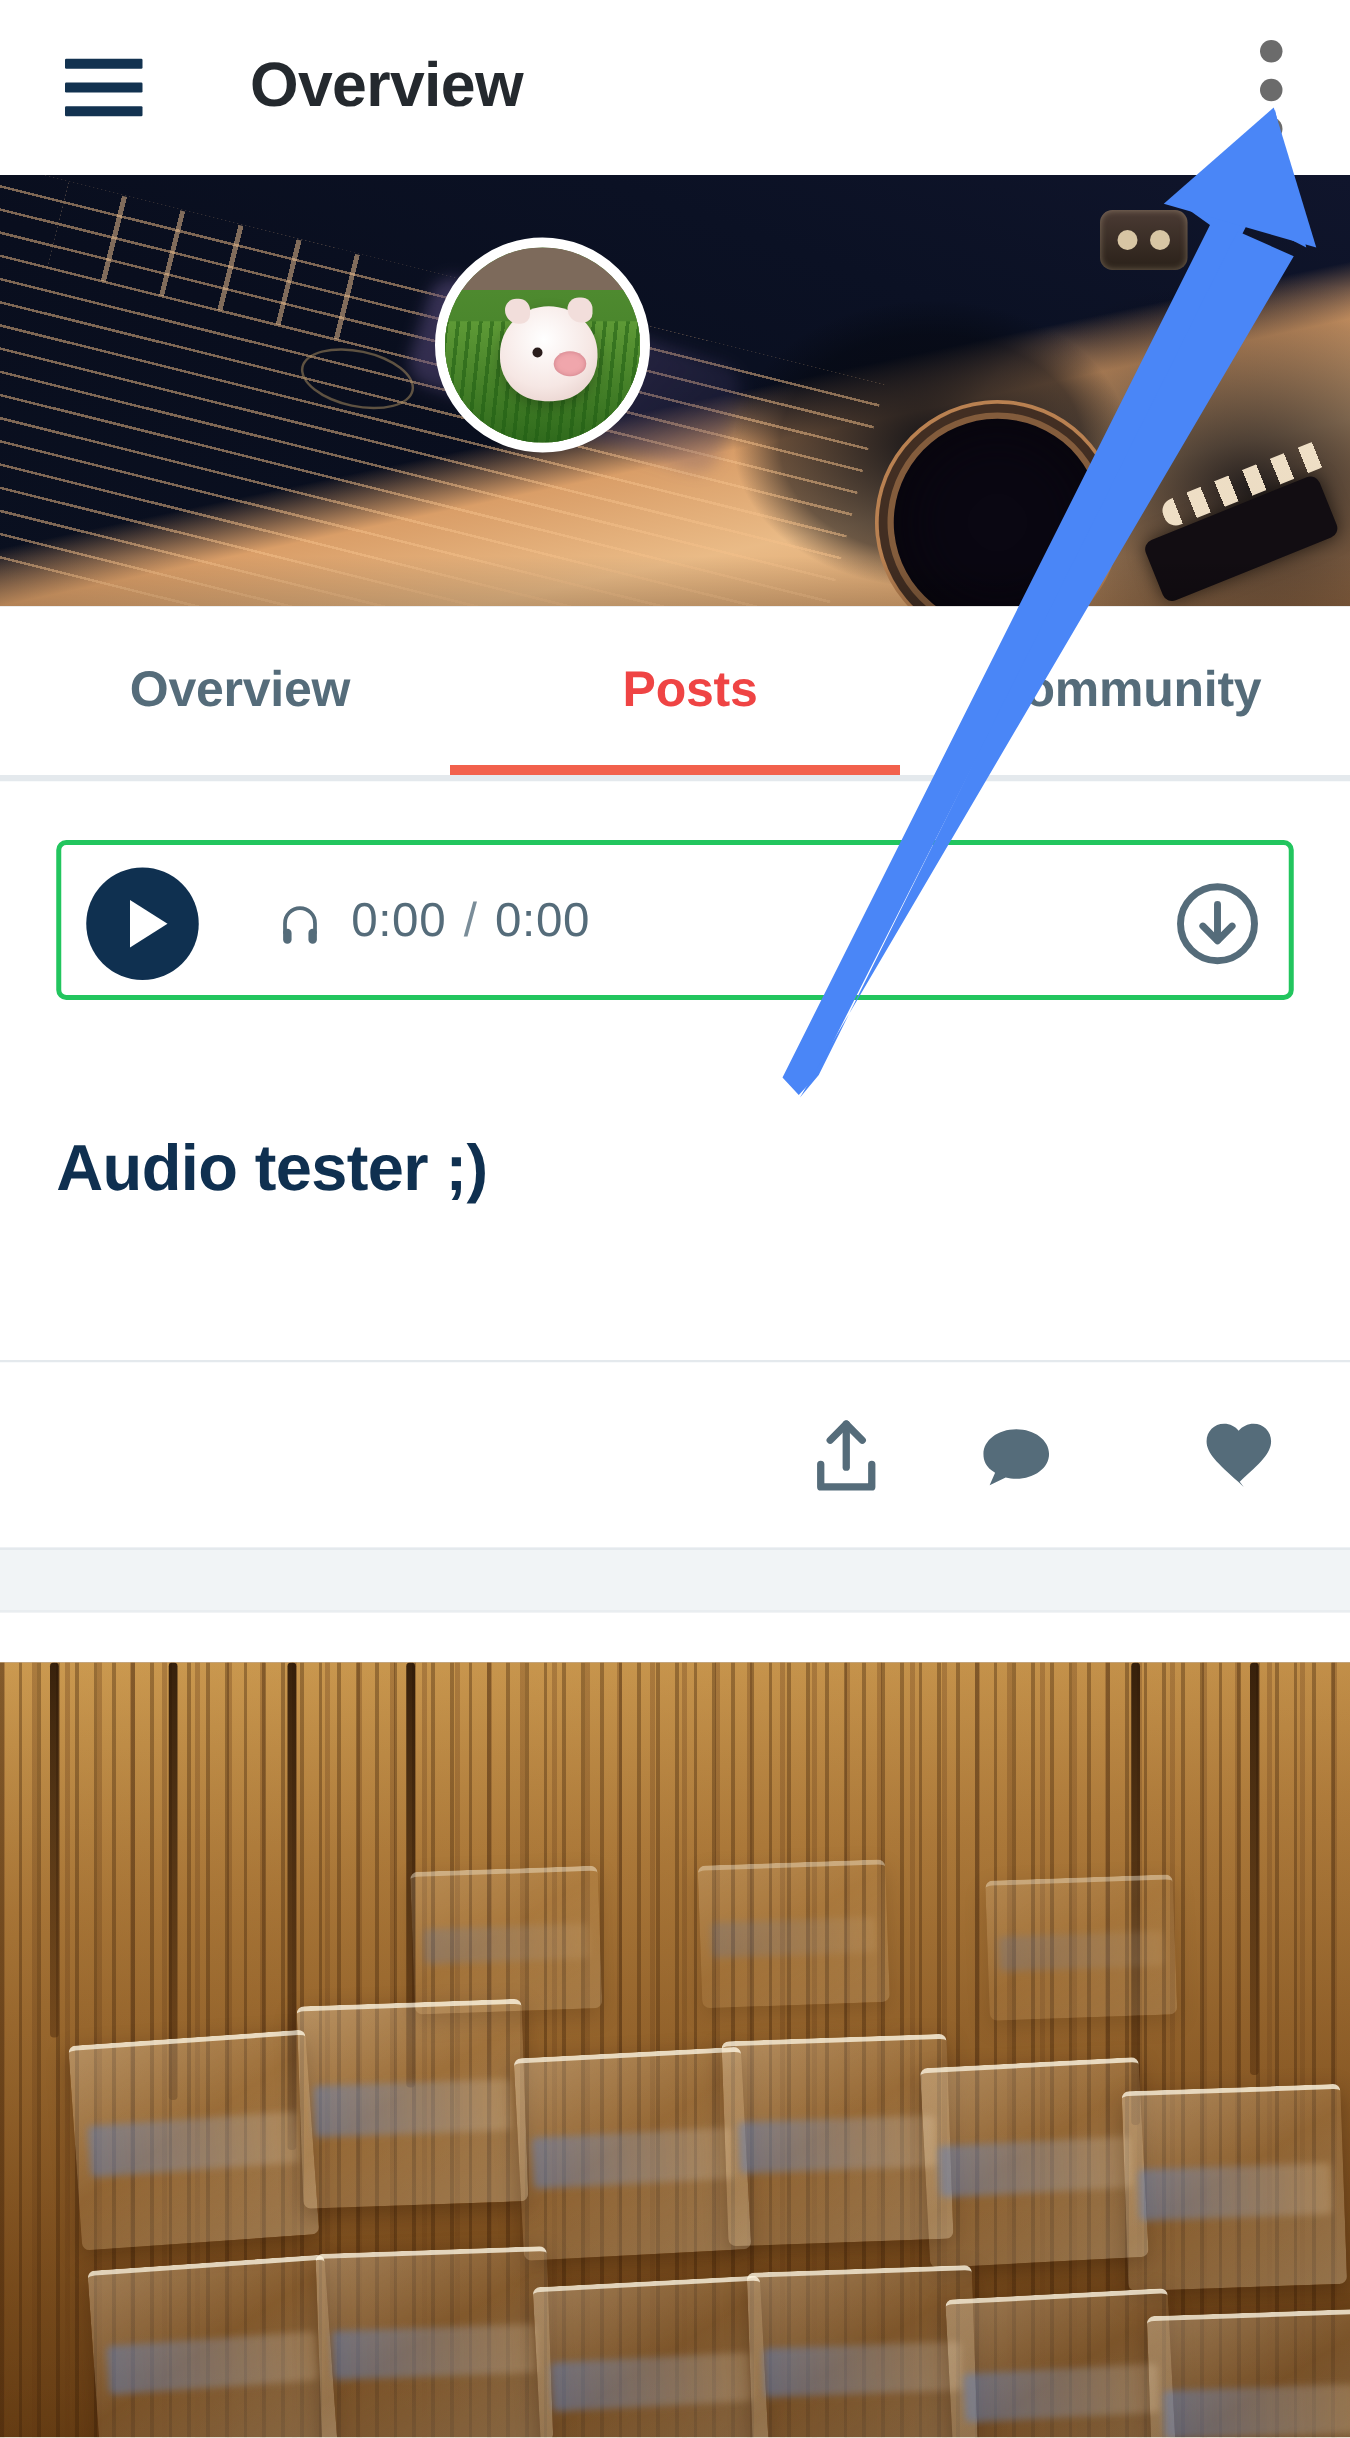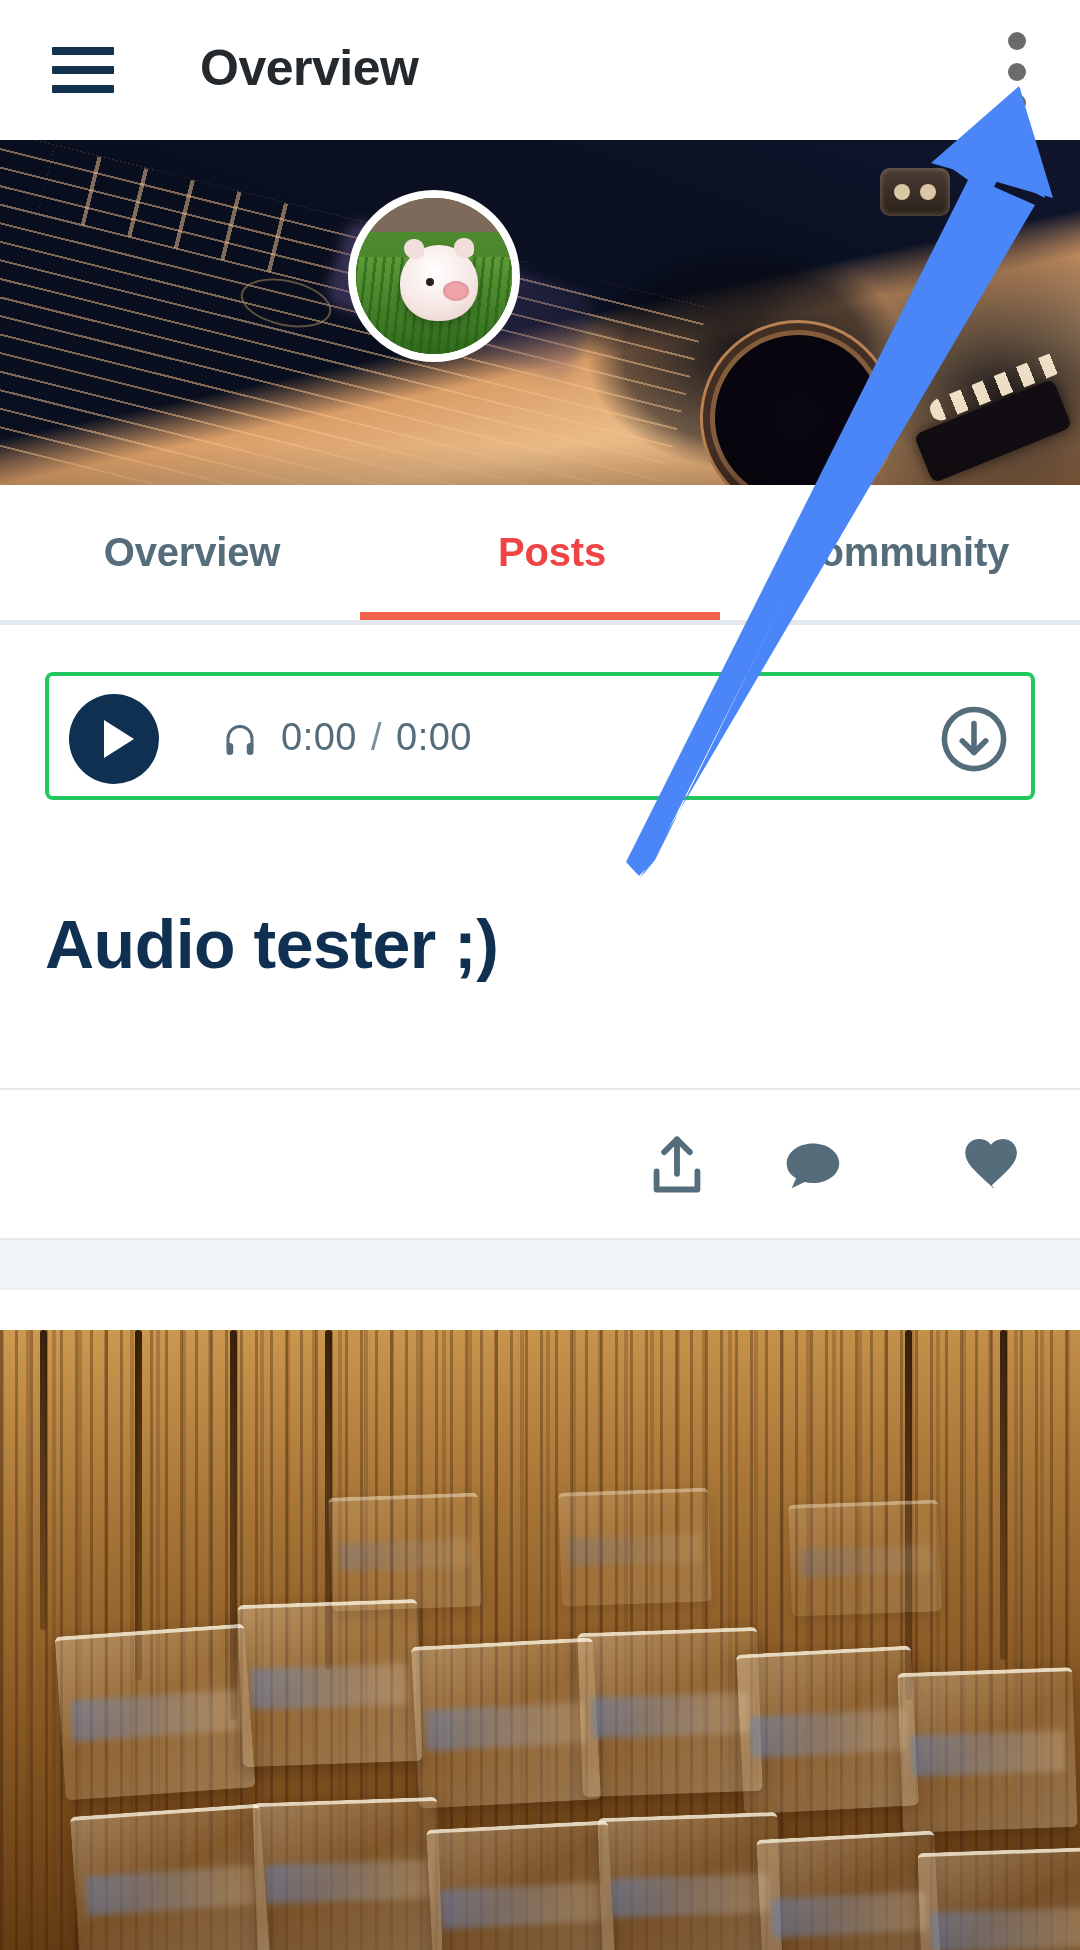--- a/index.html
+++ b/index.html
@@ -383,21 +383,21 @@
   }
   .lock-label {
     font-size: 35px;
     color: #556c7a;
     white-space: nowrap;
   }
   .post-title {
     position: absolute;
     left: 45px;
     top: 905px;
-    font-size: 68px;
+    font-size: 52px;
     font-weight: bold;
     color: #0f3050;
     letter-spacing: -0.5px;
     white-space: nowrap;
   }
 
   
   .divider-thin {
     position: absolute;
     left: 0; top: 1088px;

